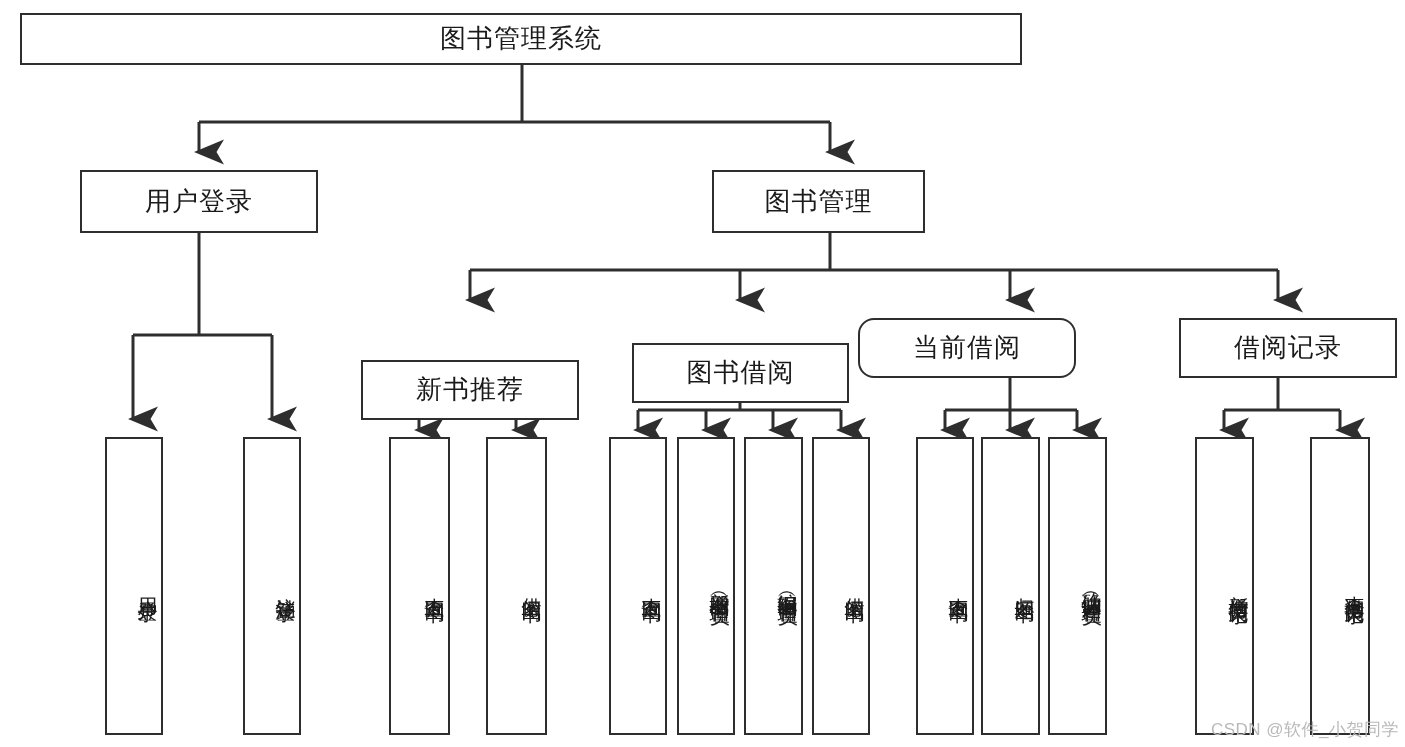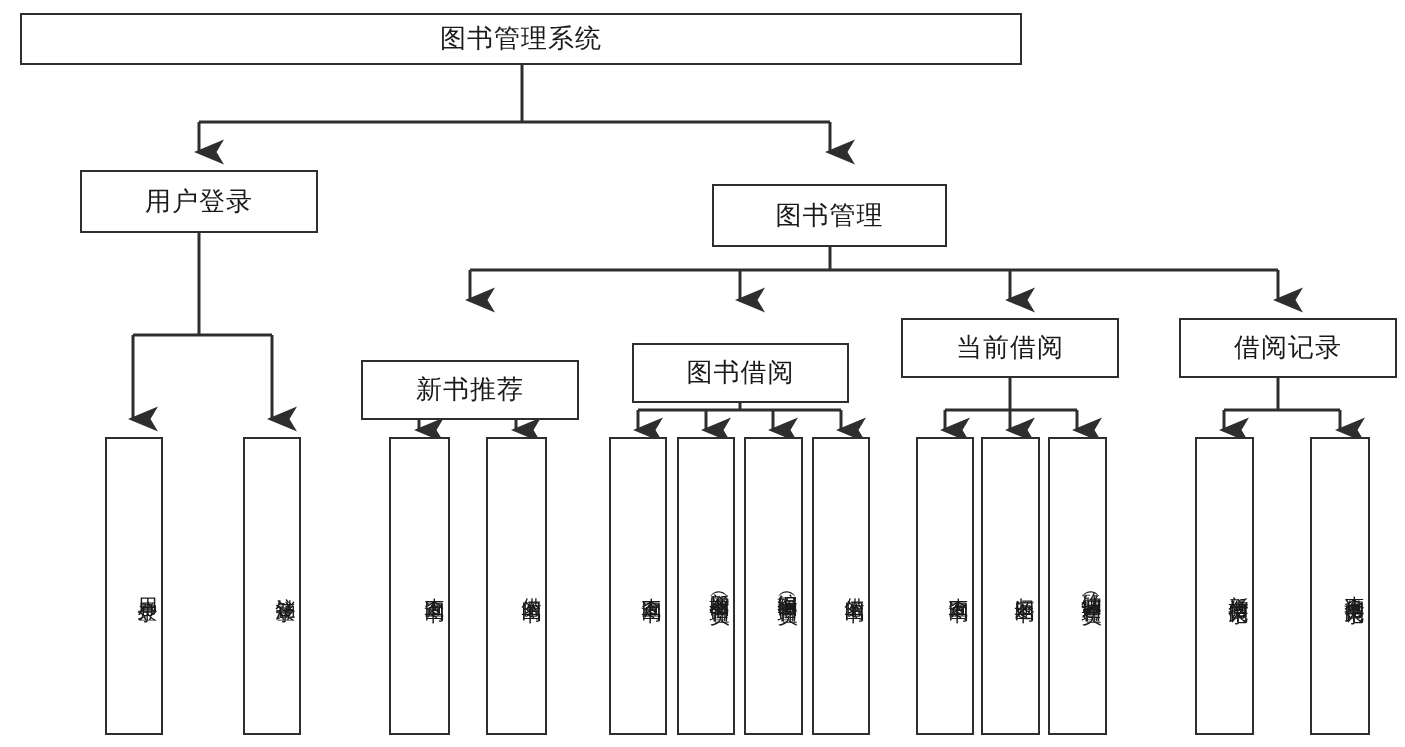--- a/index.html
+++ b/index.html
@@ -120,31 +120,31 @@
     </g>
   </svg>
 
   <div class="node horiz" style="left:20px; top:13px; width:1002px; height:52px;">
     <span>图书管理系统</span>
   </div>
 
   <div class="node horiz" style="left:80px; top:170px; width:238px; height:63px;">
     <span>用户登录</span>
   </div>
-  <div class="node horiz" style="left:712px; top:184px; width:235px; height:63px;text-align:center;">
+  <div class="node horiz" style="left:712px; top:170px; width:213px; height:63px;text-align:center;">
     <span>图书管理</span>
   </div>
 
   <div class="node horiz" style="left:361px; top:318px; width:218px; height:60px;margin-top:42px;">
     <span>新书推荐</span>
   </div>
   <div class="node horiz" style="left:632px; top:318px; width:217px; height:60px;margin-top:25px;">
     <span>图书借阅</span>
   </div>
-  <div class="node horiz" style="left:901px; top:318px; width:218px; height:60px;">
+  <div class="node horiz" style="left:858px; top:318px; width:218px; height:60px;border-radius:16px;">
     <span>当前借阅</span>
   </div>
   <div class="node horiz" style="left:1170px; top:318px; width:218px; height:60px;margin-left:9px;">
     <span>借阅记录</span>
   </div>
 
   <div class="node vert" style="left:105px; top:437px; width:58px; height:298px;">
     <span class="vlabel">用户登录</span>
   </div>
   <div class="node vert" style="left:243px; top:437px; width:58px; height:298px;">
@@ -181,14 +181,15 @@
     <span class="vlabel">确认归还（管理员）</span>
   </div>
 
   <div class="node vert" style="left:1195px; top:437px; width:59px; height:298px;">
     <span class="vlabel">新增借阅记录</span>
   </div>
   <div class="node vert" style="left:1310px; top:437px; width:60px; height:298px;">
     <span class="vlabel">查询借阅记录</span>
   </div>
 
+  <div id="watermark">CSDN @软件_小贺同学</div>
 
 </div>
 
 </body></html>

